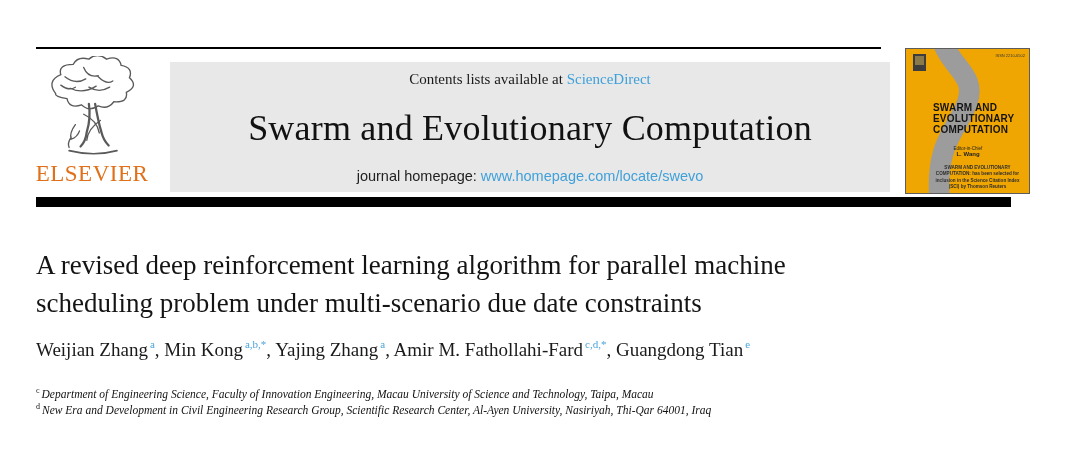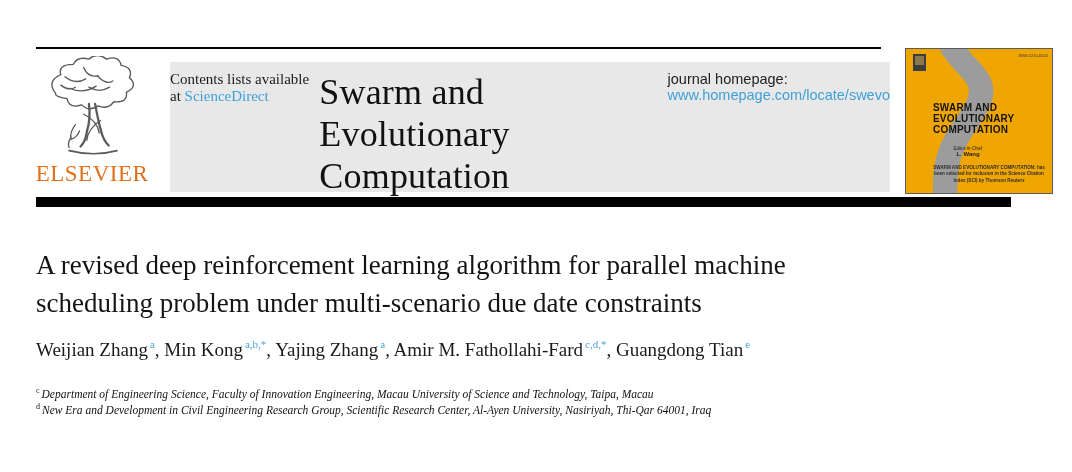--- a/index.html
+++ b/index.html
@@ -20,31 +20,31 @@
   .logo-tree{width:104px;height:104px;margin:0 auto;display:block;}
   .logo-word{
     font-family:"Liberation Serif",serif;font-size:23px;letter-spacing:.5px;
     color:var(--elsevier-orange,#E0701A);margin-top:1px;white-space:nowrap;text-align:center;
   }
 
   
   .journal-box{
     position:absolute;left:170px;top:62px;width:720px;height:130px;
     background:var(--header-box-gray,#E8E8E8);
-    display:flex;flex-direction:row;align-items:flex-start;justify-content:space-between;
-    padding:9px 0 24px 0;
+    display:flex;flex-direction:column;align-items:center;justify-content:space-between;
+    padding:9px 0 8px 0;
   }
   .contents-line{font-size:15px;color:#1b1b1b;}
   .journal-title{font-size:36px;font-weight:400;color:#111;letter-spacing:.2px;}
   .homepage-line{font-family:"Liberation Sans","DejaVu Sans",sans-serif;font-size:14.5px;color:#222;}
   .link{color:var(--link-blue,#3FA0DA);cursor:pointer;text-decoration:none;}
 
   
   .cover{
-    position:absolute;left:905px;top:48px;width:148px;height:146px;
+    position:absolute;left:905px;top:48px;width:125px;height:146px;
     background:var(--cover-amber,#F0A602);border:1px solid #5c5c5c;overflow:hidden;
   }
   .cover-curve{position:absolute;left:0;top:0;width:100%;height:100%;}
   .cover-minilogo{position:absolute;left:7px;top:5px;width:13px;height:17px;background:#3d3d3d;}
   .cover-minilogo:after{content:"";position:absolute;left:2px;top:2px;right:2px;height:9px;background:#8a7a4a;}
   .cover-issn{position:absolute;right:4px;top:4px;font-family:"Liberation Sans",sans-serif;font-size:4px;color:#3a3a3a;}
   .cover-title{
     position:absolute;left:27px;top:53px;font-family:"Liberation Sans","DejaVu Sans",sans-serif;
     font-weight:bold;font-size:10px;line-height:1.12;color:#131313;letter-spacing:.2px;
   }

